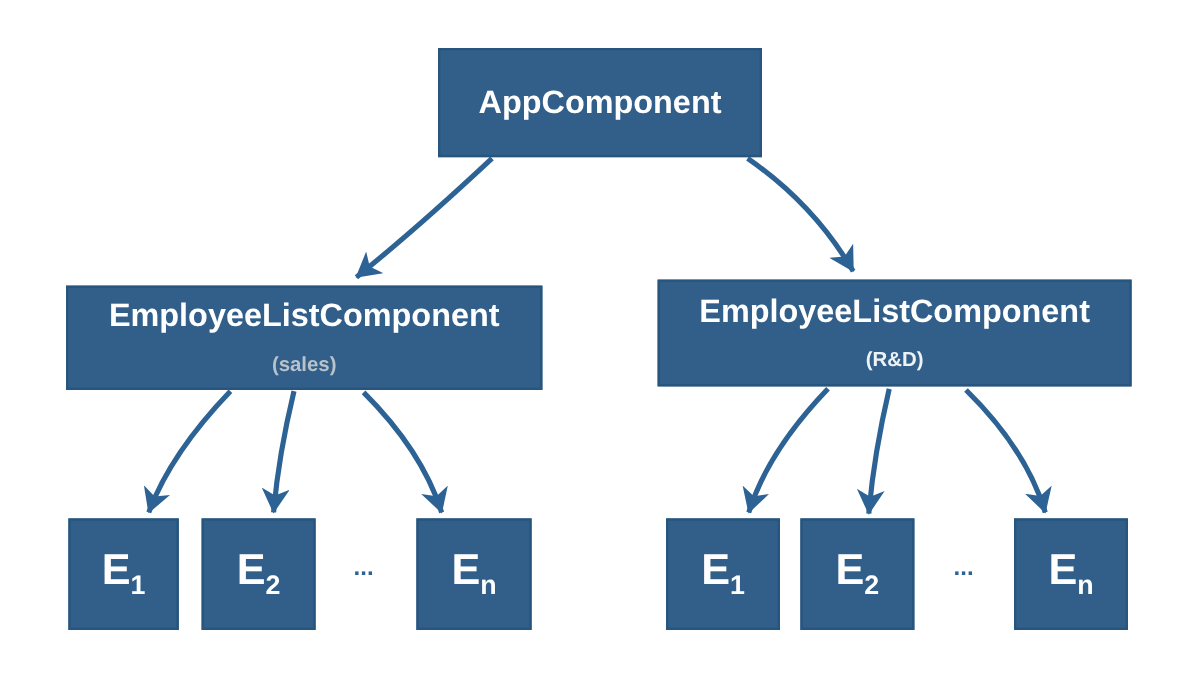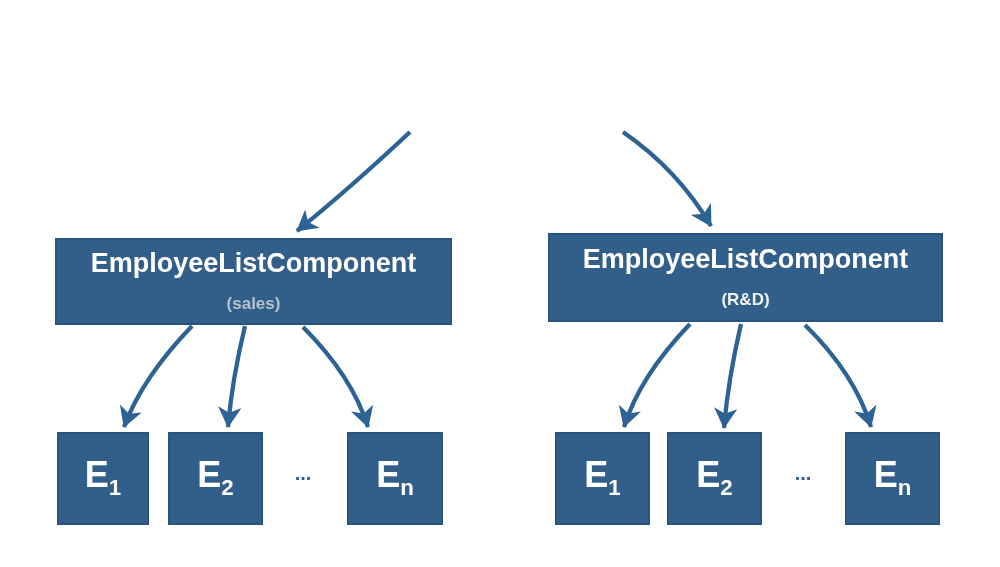--- a/index.html
+++ b/index.html
@@ -72,20 +72,23 @@
     <path class="link" d="M410,132 Q348,190 297,231" marker-end="url(#arrowhead)"></path>
     <path class="link" d="M623,132 Q678,170 711,226" marker-end="url(#arrowhead)"></path>
     <path class="link" d="M192,326 Q142,378 124,427" marker-end="url(#arrowhead)"></path>
     <path class="link" d="M245,326 Q232,380 228,427" marker-end="url(#arrowhead)"></path>
     <path class="link" d="M303,327 Q352,376 368,427" marker-end="url(#arrowhead)"></path>
     <path class="link" d="M690,324 Q640,376 624,427" marker-end="url(#arrowhead)"></path>
     <path class="link" d="M741,324 Q728,380 724,428" marker-end="url(#arrowhead)"></path>
     <path class="link" d="M805,325 Q855,374 871,427" marker-end="url(#arrowhead)"></path>
   </svg>
 
+  <div class="node pos-root">
+    <span class="node-title">AppComponent</span>
+  </div>
 
   <div class="node pos-g0">
     <span class="node-title">EmployeeListComponent</span>
     <span class="node-sub sales">(sales)</span>
   </div>
 
   <div class="node pos-g1">
     <span class="node-title">EmployeeListComponent</span>
     <span class="node-sub rnd">(R&amp;D)</span>
   </div>

